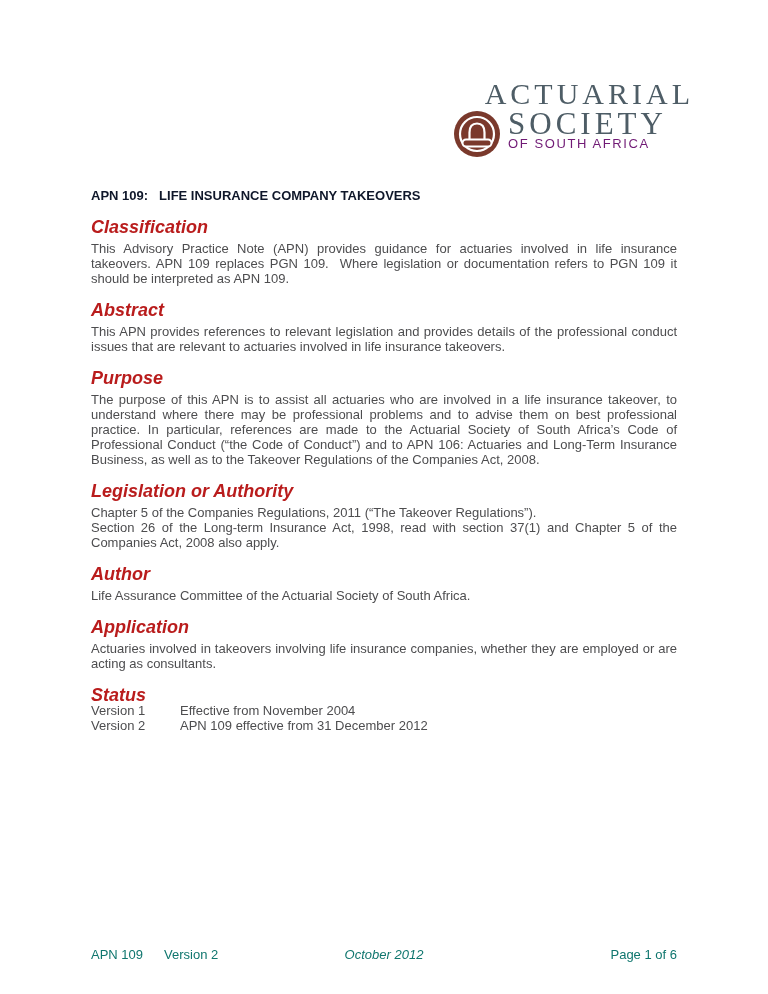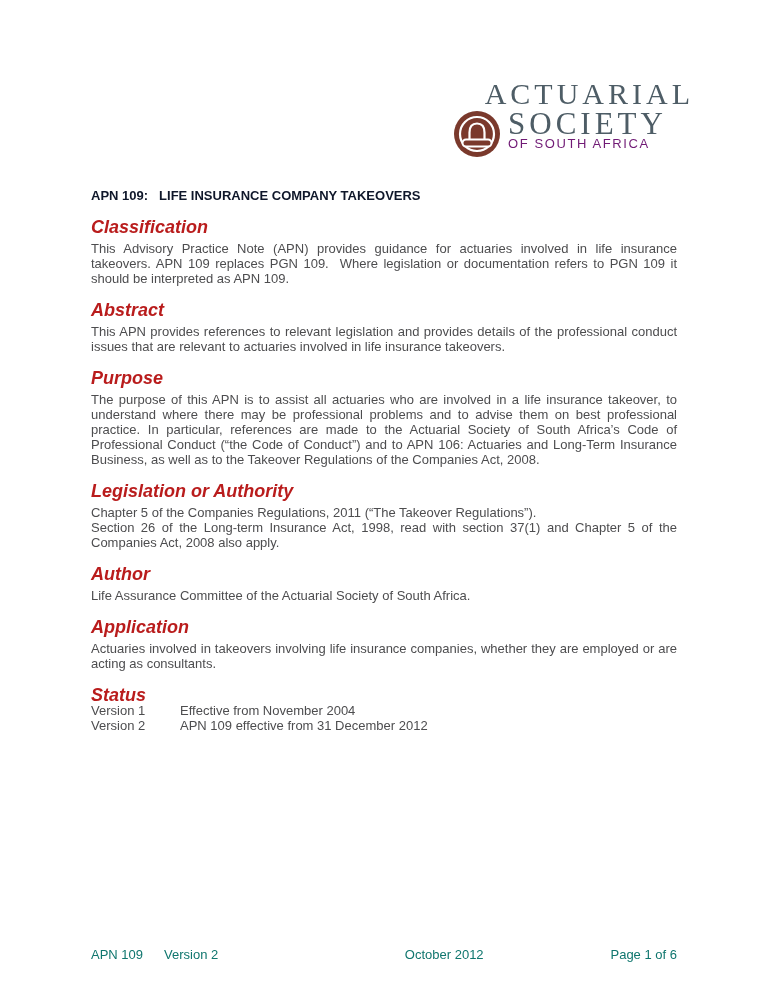--- a/index.html
+++ b/index.html
@@ -93,21 +93,21 @@
     right: 91px;
     top: 936px;
     display: flex;
     font-size: 13px;
     line-height: 15px;
     color: #0f766e;
     margin-top: 11px;
   }
   .f-left  { width: 33%; white-space: nowrap; }
   .f-left .f-ver { margin-left: 21px; }
-  .f-center { width: 34%; text-align: right; white-space: nowrap; }
+  .f-center { width: 34%; text-align: center; white-space: nowrap; font-style: italic; }
   .f-right { width: 33%; text-align: right; white-space: nowrap; }
 </style>
 </head>
 <body>
 
 <div class="page">
 
   <header class="logo">
     <div class="logo-line1">ACTUARIAL</div>
     <div class="logo-line2">

